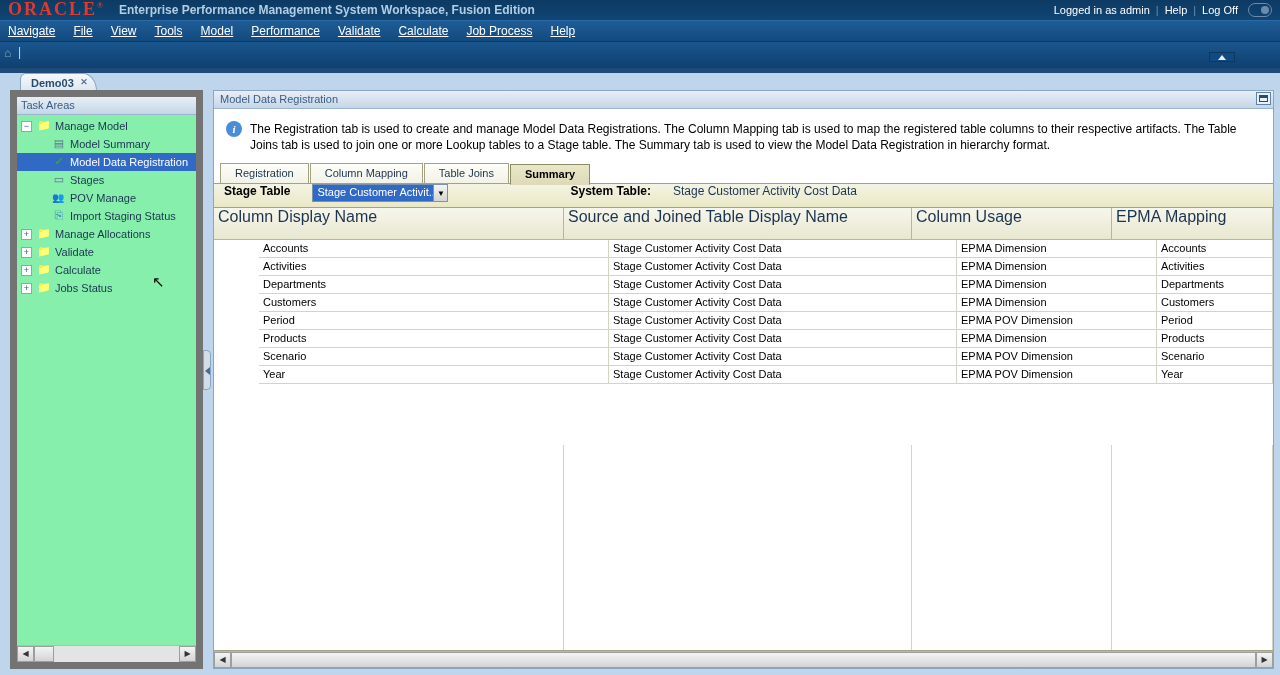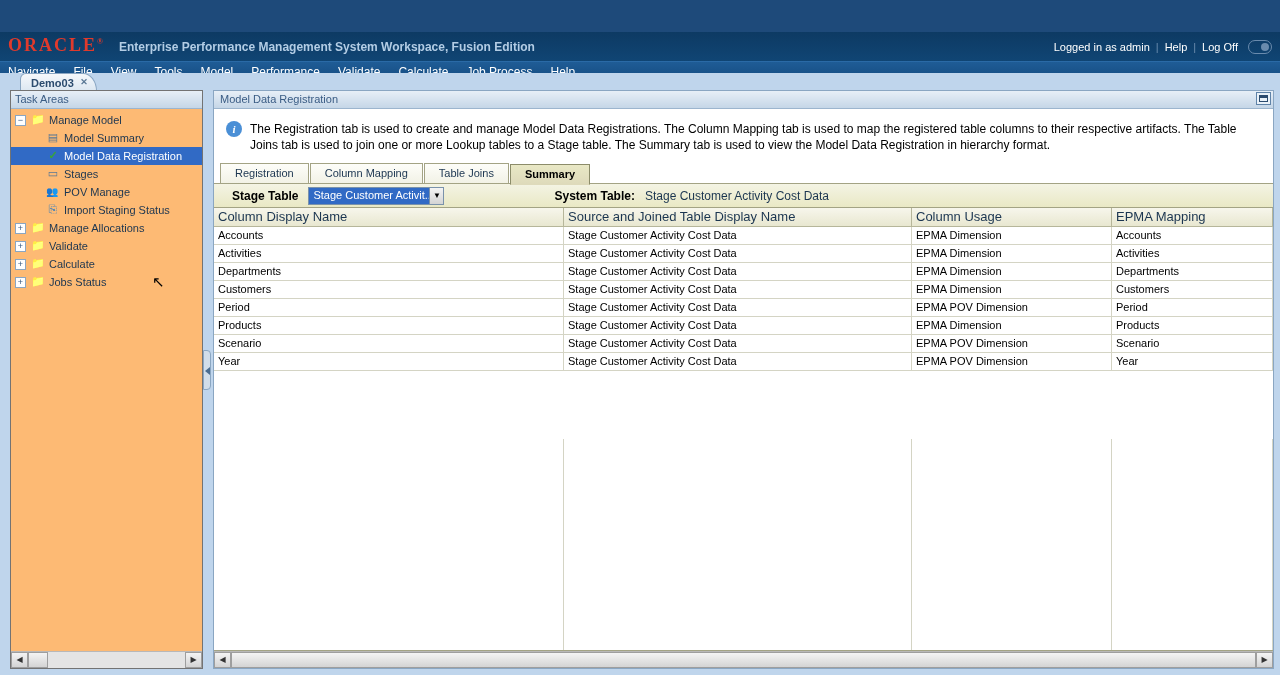--- a/index.html
+++ b/index.html
@@ -1,19 +1,19 @@
 <!DOCTYPE html>
 <html><head>
 <meta charset="utf-8">
 <style>
 * { margin: 0; padding: 0; box-sizing: border-box; }
 body { font-family: Tahoma, Arial, sans-serif; font-size: 11px; width: 1280px; height: 675px; background: #1e4a7a; overflow: hidden; position: relative; }
 
 
-.top-banner { height: 29px; background: linear-gradient(to bottom, #0d3a63, #104574); display: flex; align-items: center; color: #fff; margin-top: 32px; }
+.top-banner { height: 20px; background: linear-gradient(to bottom, #0d3a63, #104574); display: flex; align-items: center; color: #fff; }
 .oracle-logo { font-family: Georgia, serif; font-weight: bold; font-size: 18px; color: #e03a2c; letter-spacing: 2px; padding: 0 14px 2px 8px; }
 .oracle-logo sup { font-size: 8px; }
 .app-title { font-weight: bold; color: #b3cde5; font-size: 12px; text-align: center; }
 .banner-spacer { flex: 1; }
 .banner-right { display: flex; align-items: center; gap: 6px; color: #fff; font-size: 11px; padding-right: 8px; }
 .banner-sep { color: #6a8bad; }
 .progress-ind { width: 24px; height: 14px; border: 1px solid #6a8bad; border-radius: 7px; margin-left: 4px; position: relative; }
 .progress-ind::after { content: ''; position: absolute; right: 2px; top: 2px; width: 8px; height: 8px; border-radius: 50%; background: #6a8bad; }
 
 
@@ -31,21 +31,21 @@
 
 .workspace { position: absolute; top: 73px; left: 0; right: 0; bottom: 0; background: #bfd5ec; }
 
 
 .tab-strip { height: 17px; padding-left: 20px; position: relative; }
 .doc-tab { position: absolute; bottom: -1px; left: 20px; height: 18px; background: linear-gradient(to bottom, #f5f8fb, #dde8f2); border: 1px solid #8aa6c2; border-bottom: 1px solid #c4d5e5; border-top-left-radius: 6px; border-top-right-radius: 14px 18px; padding: 2px 22px 0 10px; font-size: 11px; color: #2b4b6e; font-weight: bold; display: flex; align-items: center; }
 .doc-tab .close { position: absolute; right: 8px; top: 3px; font-size: 9px; color: #5a7895; cursor: pointer; font-family: Arial; }
 
 
 .split { position: absolute; top: 17px; left: 10px; right: 6px; bottom: 6px; display: flex; }
-.left-panel { width: 193px; background: #fdba74; border: 1px solid #737373; display: flex; flex-direction: column; }
+.left-panel { width: 193px; background: #86efac; border: 7px solid #737373; display: flex; flex-direction: column; }
 .left-panel-title { height: 18px; background: linear-gradient(to bottom, #e7eff7, #c5d6e7); border-bottom: 1px solid #9cb5ce; padding-left: 4px; color: #3a5c84; font-size: 11px; line-height: 17px; }
 
 
 .tree { flex: 1; overflow: auto; padding-top: 2px; }
 .tree-row { display: flex; align-items: center; height: 18px; padding-left: 4px; cursor: pointer; white-space: nowrap; color: #1b3550; }
 .tree-row.selected { background: #316ac5; color: #fff; }
 .tree-toggle { width: 11px; height: 11px; border: 1px solid #8aa6c2; display: inline-flex; align-items: center; justify-content: center; font-size: 9px; line-height: 1; color: #3a5c84; margin-right: 4px; background: #fff; }
 .tree-spacer { display: inline-block; width: 15px; }
 .tree-ico { display: inline-block; width: 16px; height: 14px; margin-right: 3px; text-align: center; }
 .folder-ico::before { content: '📁'; font-size: 11px; filter: sepia(1) saturate(3) hue-rotate(5deg) brightness(1.1); }
@@ -78,37 +78,37 @@
 
 .info-area { padding: 12px 12px 10px 12px; display: flex; gap: 8px; color: #000; font-size: 12px; line-height: 1.35; }
 .info-ico { width: 16px; height: 16px; flex-shrink: 0; border-radius: 50%; background: #4a8fd6; color: #fff; font-weight: bold; font-family: Georgia, serif; font-style: italic; text-align: center; line-height: 16px; font-size: 11px; }
 
 
 .inner-tabs { display: flex; height: 21px; border-bottom: 1px solid #a3a384; padding-left: 6px; background: #fff; }
 .inner-tab { border: 1px solid #a3a384; border-bottom: none; padding: 3px 14px 0; font-size: 11px; color: #1b3550; background: linear-gradient(#fdfdf9,#f2f2e6); margin-right: 1px; cursor: pointer; position: relative; top: 0; }
 .inner-tab.active { background: linear-gradient(#e9e8c5, #dedabb); font-weight: bold; color: #000; border-color: #8c8c6a; z-index: 2; top: 1px; border-bottom: 1px solid #dedabb; margin-bottom: -1px; }
 
 
-.stage-bar { height: 24px; background: linear-gradient(#f4f4e4, #e9e8c5); border-bottom: 1px solid #a3a384; display: flex; align-items: center; padding-left: 18px; gap: 10px; font-size: 12px; color: #000; }
+.stage-bar { height: 24px; background: linear-gradient(#f4f4e4, #e9e8c5); border-bottom: 1px solid #a3a384; display: flex; align-items: flex-start; padding-left: 10px; gap: 22px; font-size: 12px; color: #000; }
 .stage-bar .lbl { font-weight: bold; }
 .stage-combo { display: flex; align-items: center; border: 1px solid #7a92ab; background: #fff; height: 18px; }
 .stage-combo .val { background: #316ac5; color: #fff; padding: 1px 4px; height: 16px; font-size: 11px; width: 120px; white-space: nowrap; overflow: hidden; }
 .stage-combo .arrow { width: 14px; height: 16px; background: linear-gradient(#f4f4f4,#d4d4d4); border-left: 1px solid #7a92ab; display: flex; align-items: center; justify-content: center; font-size: 8px; }
 .sys-lbl { margin-left: 100px; font-weight: bold; }
 .sys-val { color: #1b3550; }
 
 
 .grid-wrap { flex: 1; display: flex; flex-direction: column; border-bottom: 1px solid #a3a384; }
-.grid-head { display: flex; height: 19px; background: linear-gradient(#f7f6ec, #e8e7d0); border-bottom: 1px solid #b6b69a; font-size: 13px; color: #1b3550; }
+.grid-head { display: flex; height: 32px; background: linear-gradient(#f7f6ec, #e8e7d0); border-bottom: 1px solid #b6b69a; font-size: 16px; color: #1b3550; }
 .gh { border-right: 1px solid #b6b69a; padding-left: 4px; line-height: 18px; }
 .col1 { width: 350px; }
 .col2 { width: 348px; }
 .col3 { width: 200px; }
 .col4 { flex: 1; }
-.grid-body { flex: 1; font-size: 11px; color: #000; overflow: hidden; }
+.grid-body { flex: 1; font-size: 11px; color: #000; overflow: hidden; padding-left: 45px; }
 .grid-row { display: flex; height: 18px; border-bottom: 1px solid #d4d4c4; }
 .gc { border-right: 1px solid #d4d4c4; padding-left: 4px; line-height: 17px; white-space: nowrap; overflow: hidden; }
 .grid-body-empty { flex: 1; display: flex; }
 .grid-body-empty .ecol { border-right: 1px solid #d4d4c4; }
 
 
 .grid-hscroll { height: 17px; }
 
 
 .cursor { position: absolute; left: 152px; top: 273px; font-size: 15px; pointer-events: none; color: #000; }

